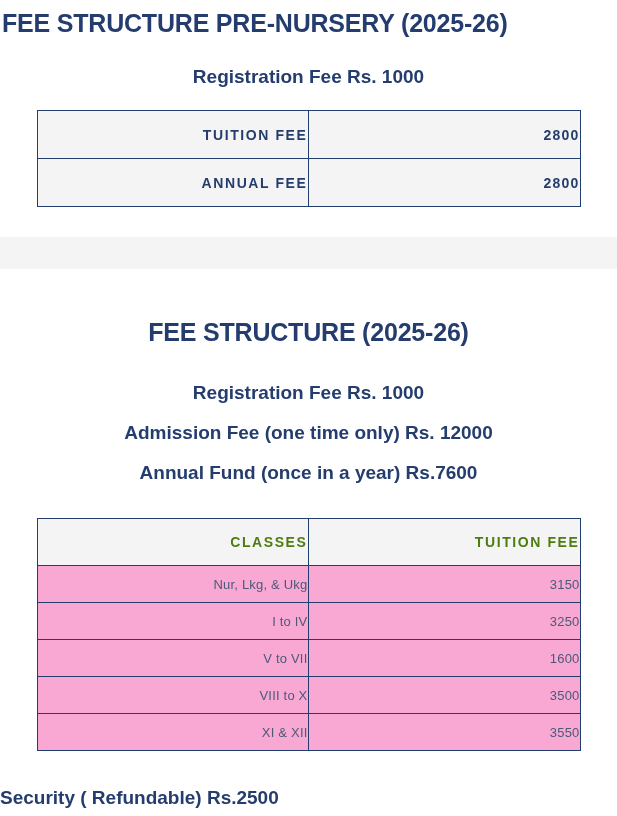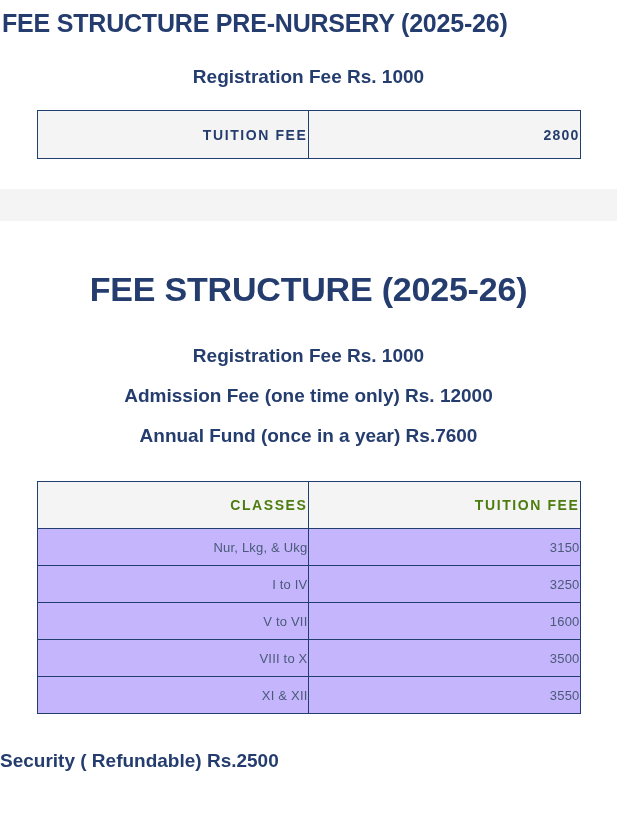--- a/index.html
+++ b/index.html
@@ -80,21 +80,21 @@
     background: #f4f4f4;
     margin-top: 30px;
   }
 
   
   .section-two {
     padding-top: 48px;
   }
   .section-two-title {
     text-align: center;
-    font-size: 34px;
+    font-size: 25px;
     font-weight: bold;
     color: #243d6e;
     letter-spacing: -0.2px;
     margin: 0;
     line-height: 1.2;
   }
   .fee-lines {
     margin-top: 26px;
     text-align: center;
   }
@@ -111,21 +111,21 @@
   }
   .table-two th {
     background: #f4f4f4;
     height: 46px;
     font-size: 14px;
     font-weight: bold;
     letter-spacing: 1.6px;
     color: #4d7c0f;
   }
   .table-two td {
-    background: #c4b5fd;
+    background: #f9a8d4;
     height: 36px;
     font-size: 13px;
     font-weight: normal;
     letter-spacing: 0.2px;
     color: #4a5a78;
   }
 
   .security-line {
     text-align: left;
     font-size: 19px;
@@ -146,20 +146,24 @@
   <table class="fee-table table-one">
     <colgroup>
       <col class="col-left">
       <col class="col-right">
     </colgroup>
     <tbody>
       <tr>
         <td class="label">TUITION FEE</td>
         <td class="value">2800</td>
       </tr>
+      <tr>
+        <td class="label">ANNUAL FEE</td>
+        <td class="value">2800</td>
+      </tr>
     </tbody>
   </table>
 
 </div>
 
 <div class="divider-band"></div>
 
 <div class="section-two">
 
   <h2 class="section-two-title">FEE STRUCTURE (2025-26)</h2>

